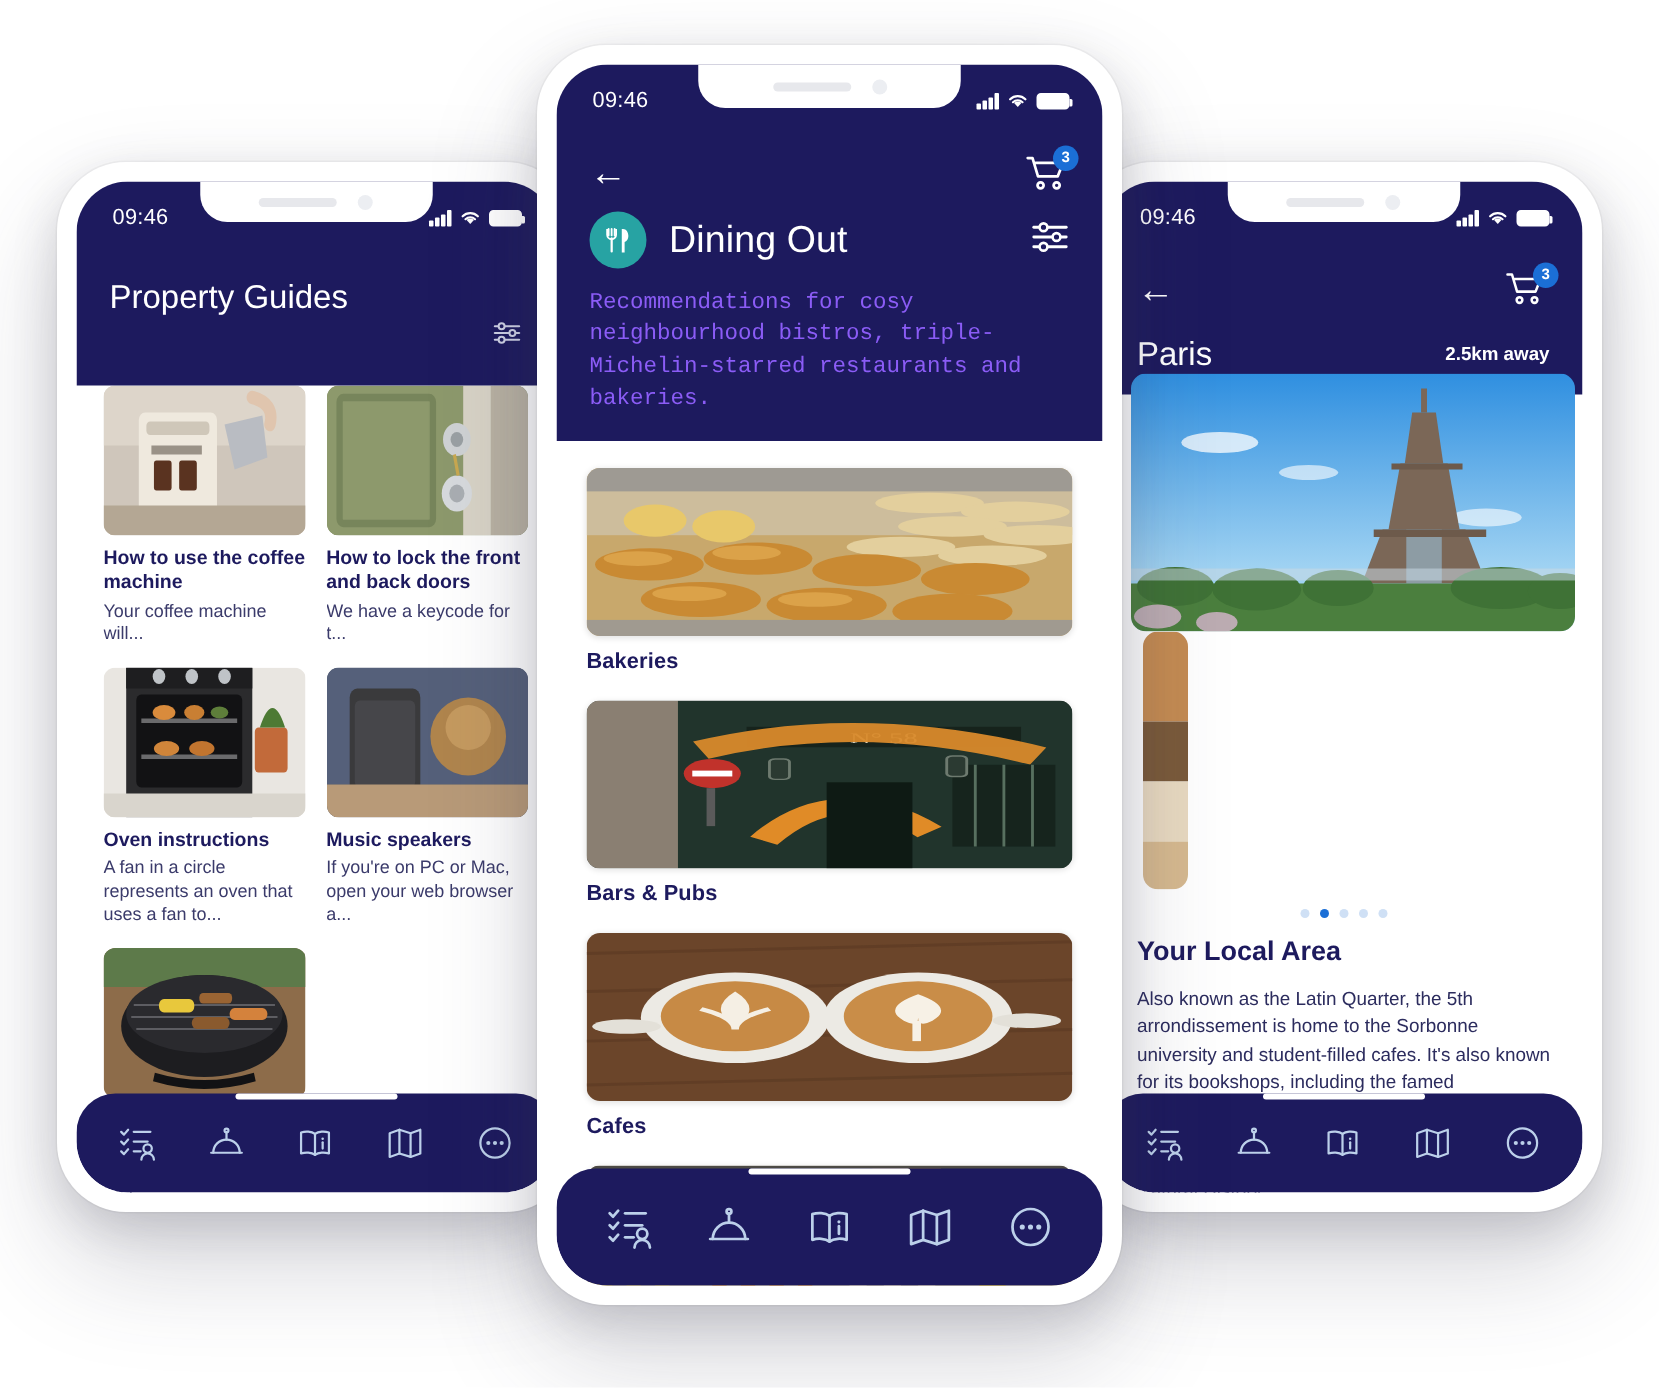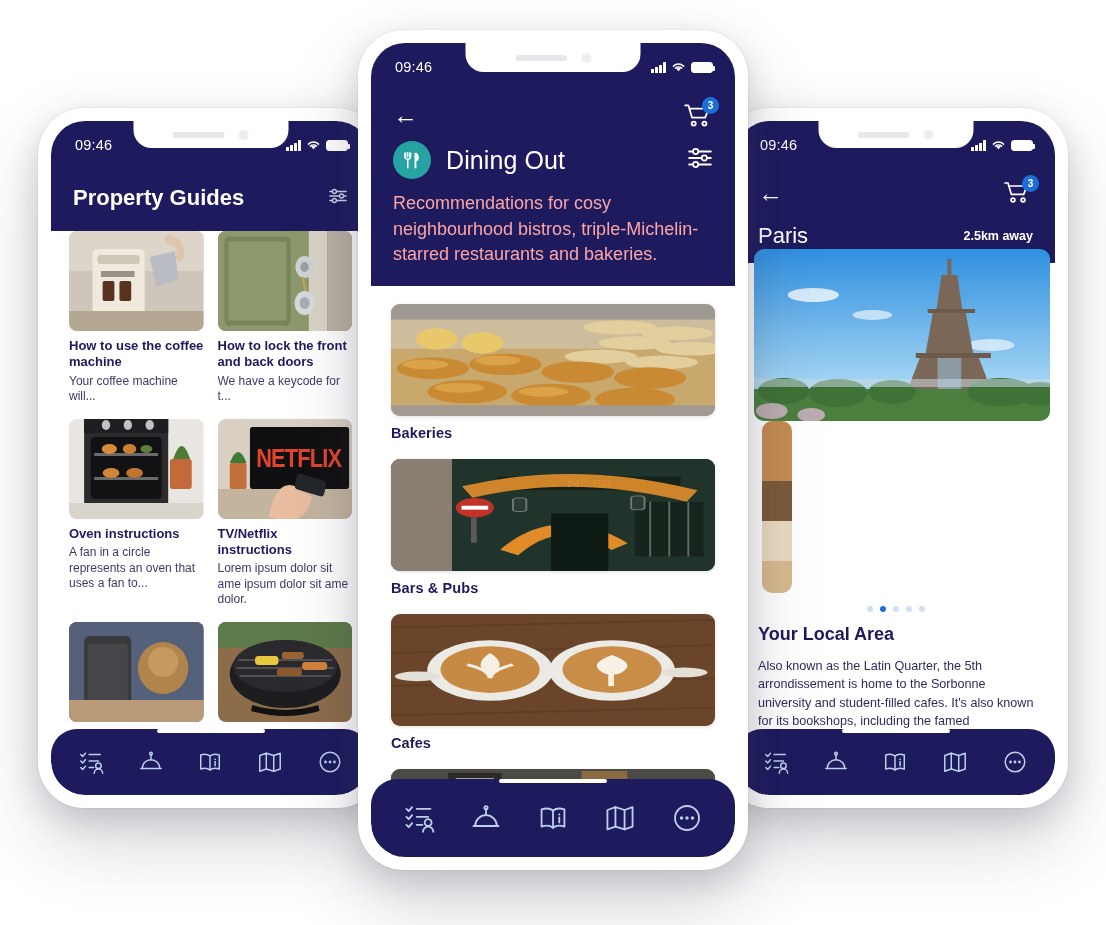--- a/index.html
+++ b/index.html
@@ -87,21 +87,21 @@
   }
   .cat-circle {
     width: 38px; height: 38px; border-radius: 50%;
     background: #27a3a3; display: flex; align-items: center; justify-content: center;
     flex: 0 0 38px;
   }
   .page-title { font-size: 25px; font-weight: 400; letter-spacing: .1px; }
   .filter-ico { margin-left: auto; }
   .subtitle {
     padding: 12px 22px 18px 22px;
-    font-size: 18px; line-height: 1.42; color: #fca5a5; font-weight: 400;
+    font-size: 15px; line-height: 1.42; color: #8b5cf6; font-weight: 400; font-family: Liberation Mono, monospace;
   }
 
   
   .grid {
     padding: 18px 20px 10px 20px;
     display: grid; grid-template-columns: 1fr; gap: 18px 14px;
     background: #fff;
   }
   .tile-img {
     width: 100%; height: 112px; border-radius: 9px; overflow: hidden;
@@ -120,22 +120,22 @@
   .guide-img { width: 100%; height: 100px; border-radius: 8px; overflow: hidden; }
   .guide-title {
     margin-top: 7px; font-size: 13px; font-weight: 700; color: #1d1a5e;
     line-height: 1.25;
   }
   .guide-desc {
     margin-top: 3px; font-size: 12px; color: #3b3b6b; line-height: 1.3;
     overflow: hidden;
   }
   .lphone-title {
-    font-size: 22px; font-weight: 700; padding: 16px 22px 20px 22px;
-    display: flex; align-items: flex-start;
+    font-size: 22px; font-weight: 400; padding: 16px 22px 20px 22px;
+    display: flex; align-items: flex-start; flex-direction: column;
   }
 
   
   .hero-row {
     display: flex; align-items: center; justify-content: space-between;
     padding: 8px 22px 14px 22px;
   }
   .hero-title { font-size: 22px; font-weight: 400; }
   .hero-dist { font-size: 12.5px; font-weight: 600; }
   .carousel { position: relative; padding: 0 0 0 18px; }
@@ -283,36 +283,20 @@
                 <ellipse cx="78" cy="54" rx="10" ry="5" fill="#c2752f"></ellipse>
               <rect x="120" y="40" width="26" height="30" rx="3" fill="#c26a3a"></rect>
               <path d="M124 40 q10 -26 20 0" fill="#4d7a34"></path>
               <rect x="0" y="84" width="160" height="16" fill="#d9d5cd"></rect>
             </svg>
           </div>
           <div class="guide-title">Oven instructions</div>
           <div class="guide-desc">A fan in a circle represents an oven that uses a fan to...</div>
         </div>
 
-        <div>
-          <div class="guide-img">
-            <svg class="ph" viewBox="0 0 160 100" preserveAspectRatio="none">
-              <rect width="160" height="100" fill="#d9cfc2"></rect>
-              <rect x="38" y="8" width="118" height="62" rx="3" fill="#101012"></rect>
-              <text x="96" y="48" font-family="Liberation Sans, sans-serif" font-size="26" font-weight="bold" fill="#e0452a" text-anchor="middle" letter-spacing="-1">NETFLIX</text>
-              <rect x="0" y="70" width="160" height="30" fill="#c2b49f"></rect>
-              <rect x="14" y="44" width="20" height="26" rx="2" fill="#c2703a"></rect>
-              <path d="M14 44 q10 -22 20 0" fill="#3f7a35"></path>
-              <path d="M60 98 q10 -40 34 -30 l18 10 q-6 22 -28 24 z" fill="#e8bda0"></path>
-              <rect x="92" y="58" width="36" height="16" rx="4" transform="rotate(14 110 66)" fill="#24262a"></rect>
-            </svg>
-          </div>
-          <div class="guide-title">TV/Netflix instructions</div>
-          <div class="guide-desc">Lorem ipsum dolor sit ame ipsum dolor sit ame dolor.</div>
-        </div>
 
         <div>
           <div class="guide-img">
             <svg class="ph" viewBox="0 0 160 100" preserveAspectRatio="none">
               <rect width="160" height="100" fill="#4a5568"></rect>
               <rect x="0" y="0" width="160" height="78" fill="#55607a"></rect>
               <ellipse cx="112" cy="46" rx="30" ry="26" fill="#b0854d"></ellipse>
               <ellipse cx="112" cy="40" rx="18" ry="15" fill="#c59a5f"></ellipse>
               <rect x="18" y="14" width="56" height="70" rx="6" fill="#3a3a3c"></rect>
               <rect x="22" y="22" width="48" height="58" rx="4" fill="#46464a"></rect>

